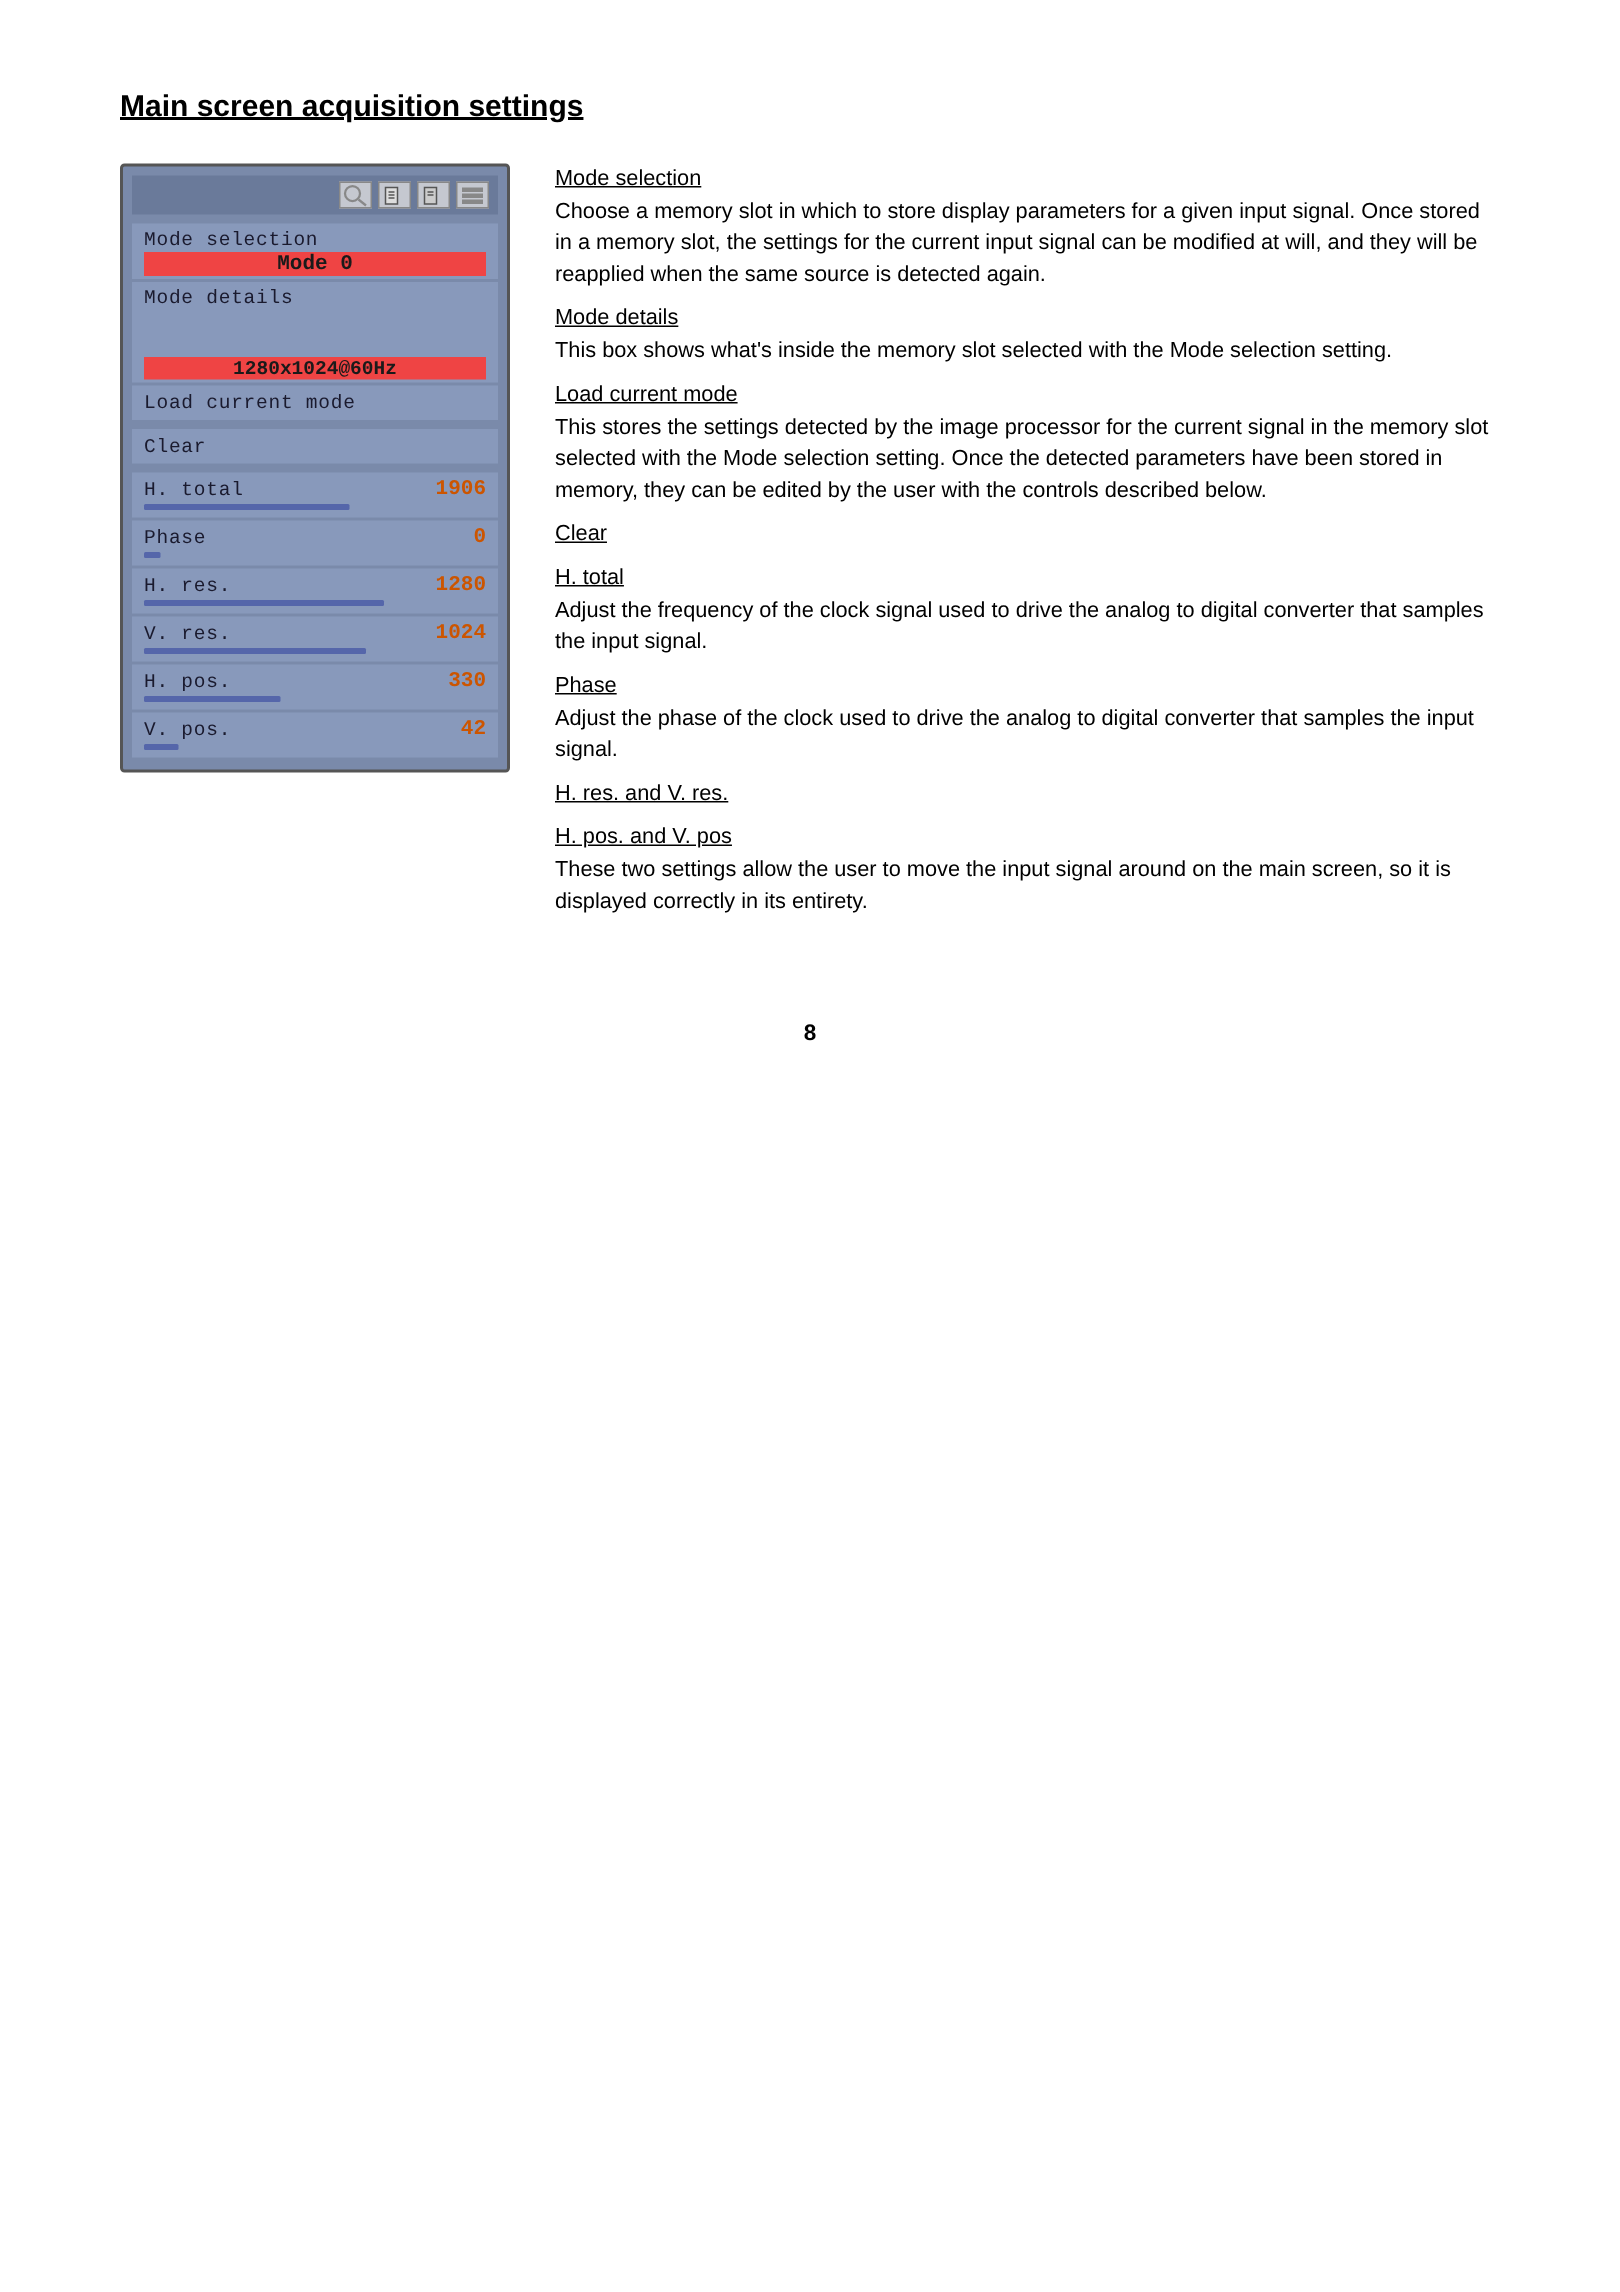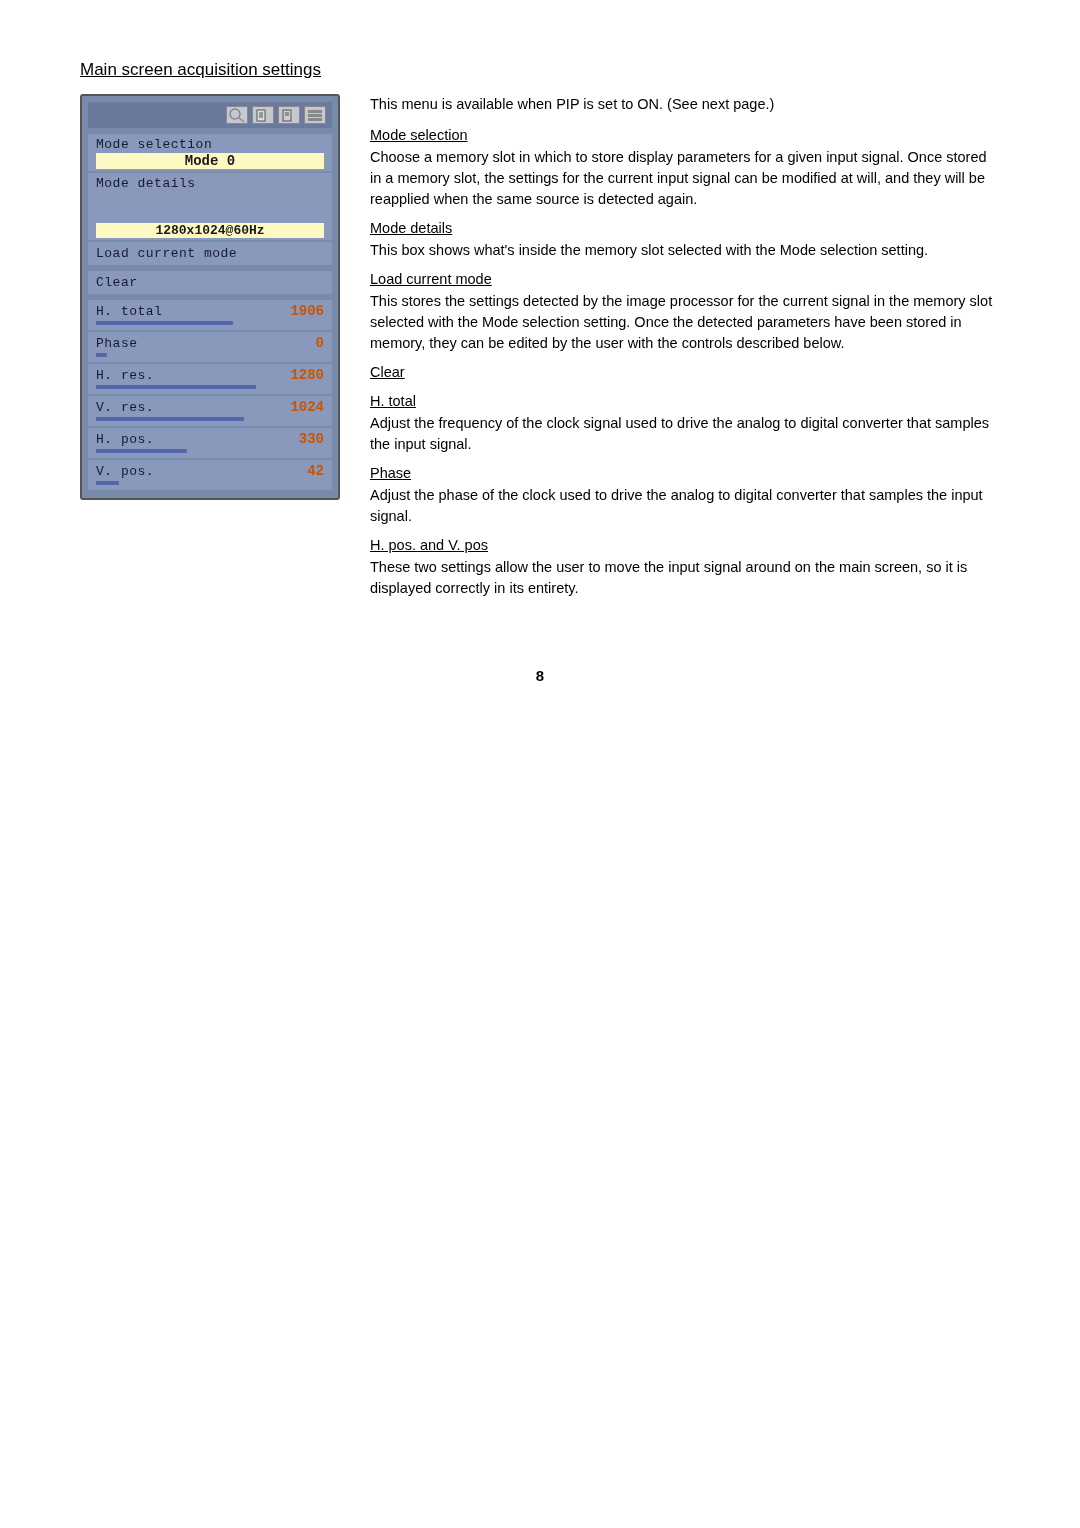--- a/index.html
+++ b/index.html
@@ -14,24 +14,24 @@
       padding: 60px 80px;
     }
 
     .page-container {
       display: flex;
       flex-direction: column;
       gap: 0;
     }
 
     .page-title {
-      font-weight: normal;
-      font-size: 17px;
+      font-weight: bold;
+      font-size: 20px;
       text-decoration: underline;
-      margin-bottom: 14px;
+      margin-bottom: 26px;
     }
 
     .content-row {
       display: flex;
       gap: 30px;
       align-items: flex-start;
     }
 
     
     .monitor-ui {
@@ -84,21 +84,21 @@
       letter-spacing: 0.5px;
     }
 
     .monitor-row-value {
       font-size: 14px;
       font-weight: bold;
       color: #1a1a1a;
       font-family: 'Courier New', monospace;
       text-align: center;
       display: block;
-      background: #fef9c3;
+      background: #ef4444;
       margin-top: 1px;
       padding: 0 4px;
     }
 
     .monitor-row-inline {
       display: flex;
       justify-content: space-between;
       align-items: center;
     }
 
@@ -271,21 +271,20 @@
           <span class="monitor-row-label">V. pos.</span>
           <span class="monitor-row-num">42</span>
         </div>
         <div class="monitor-slider-bar" style="width:10%;"></div>
       </div>
 
     </div>
 
     <div class="description-panel">
 
-      <p class="desc-intro">This menu is available when PIP is set to ON. (See next page.)</p>
 
       <div class="desc-section">
         <span class="desc-heading">Mode selection</span>
         <span class="desc-text">Choose a memory slot in which to store display parameters for a given input signal. Once stored in a memory slot, the settings for the current input signal can be modified at will, and they will be reapplied when the same source is detected again.</span>
       </div>
 
       <div class="desc-section">
         <span class="desc-heading">Mode details</span>
         <span class="desc-text">This box shows what's inside the memory slot selected with the Mode selection setting.</span>
       </div>
@@ -303,20 +302,21 @@
         <span class="desc-heading">H. total</span>
         <span class="desc-text">Adjust the frequency of the clock signal used to drive the analog to digital converter that samples the input signal.</span>
       </div>
 
       <div class="desc-section">
         <span class="desc-heading">Phase</span>
         <span class="desc-text">Adjust the phase of the clock used to drive the analog to digital converter that samples the input signal.</span>
       </div>
 
       <div class="desc-section">
+        <span class="desc-heading">H. res. and V. res.</span>
       </div>
 
       <div class="desc-section">
         <span class="desc-heading">H. pos. and V. pos</span>
         <span class="desc-text">These two settings allow the user to move the input signal around on the main screen, so it is displayed correctly in its entirety.</span>
       </div>
 
     </div>
 
   </div>

